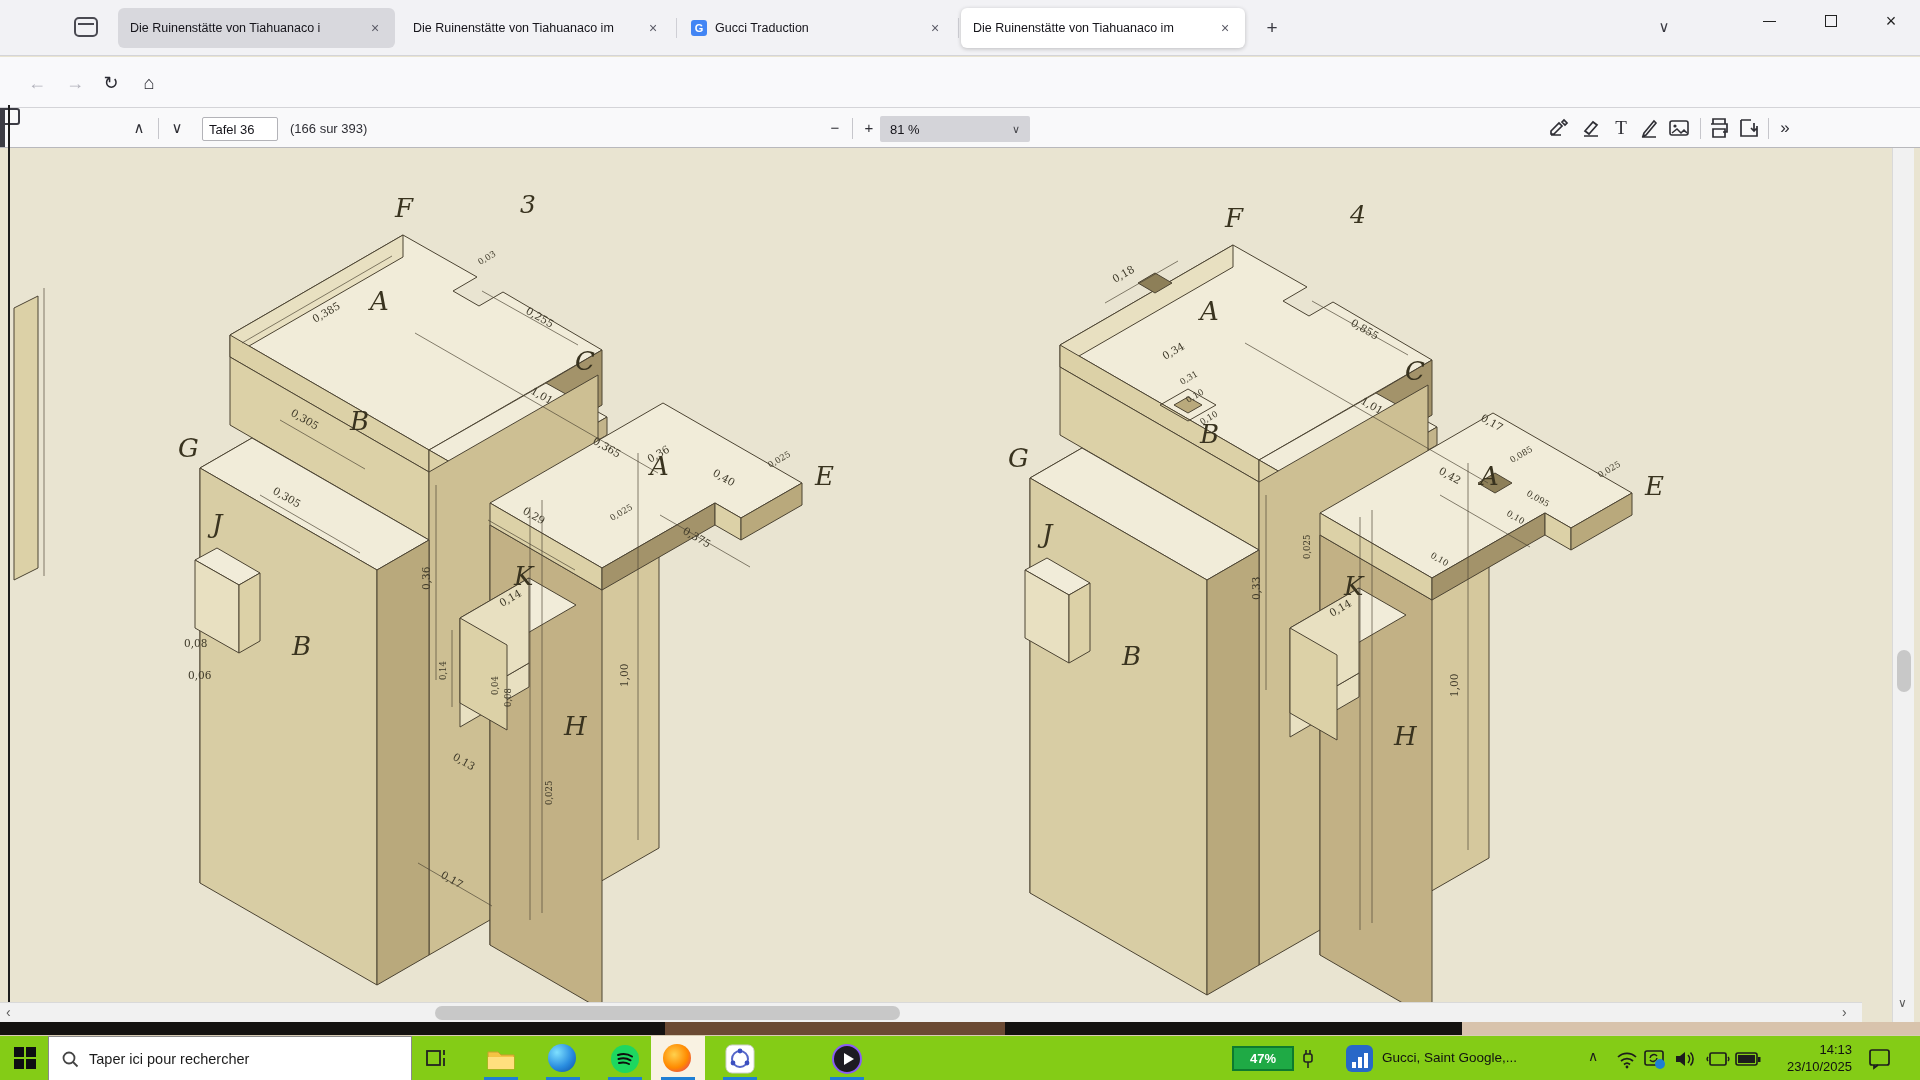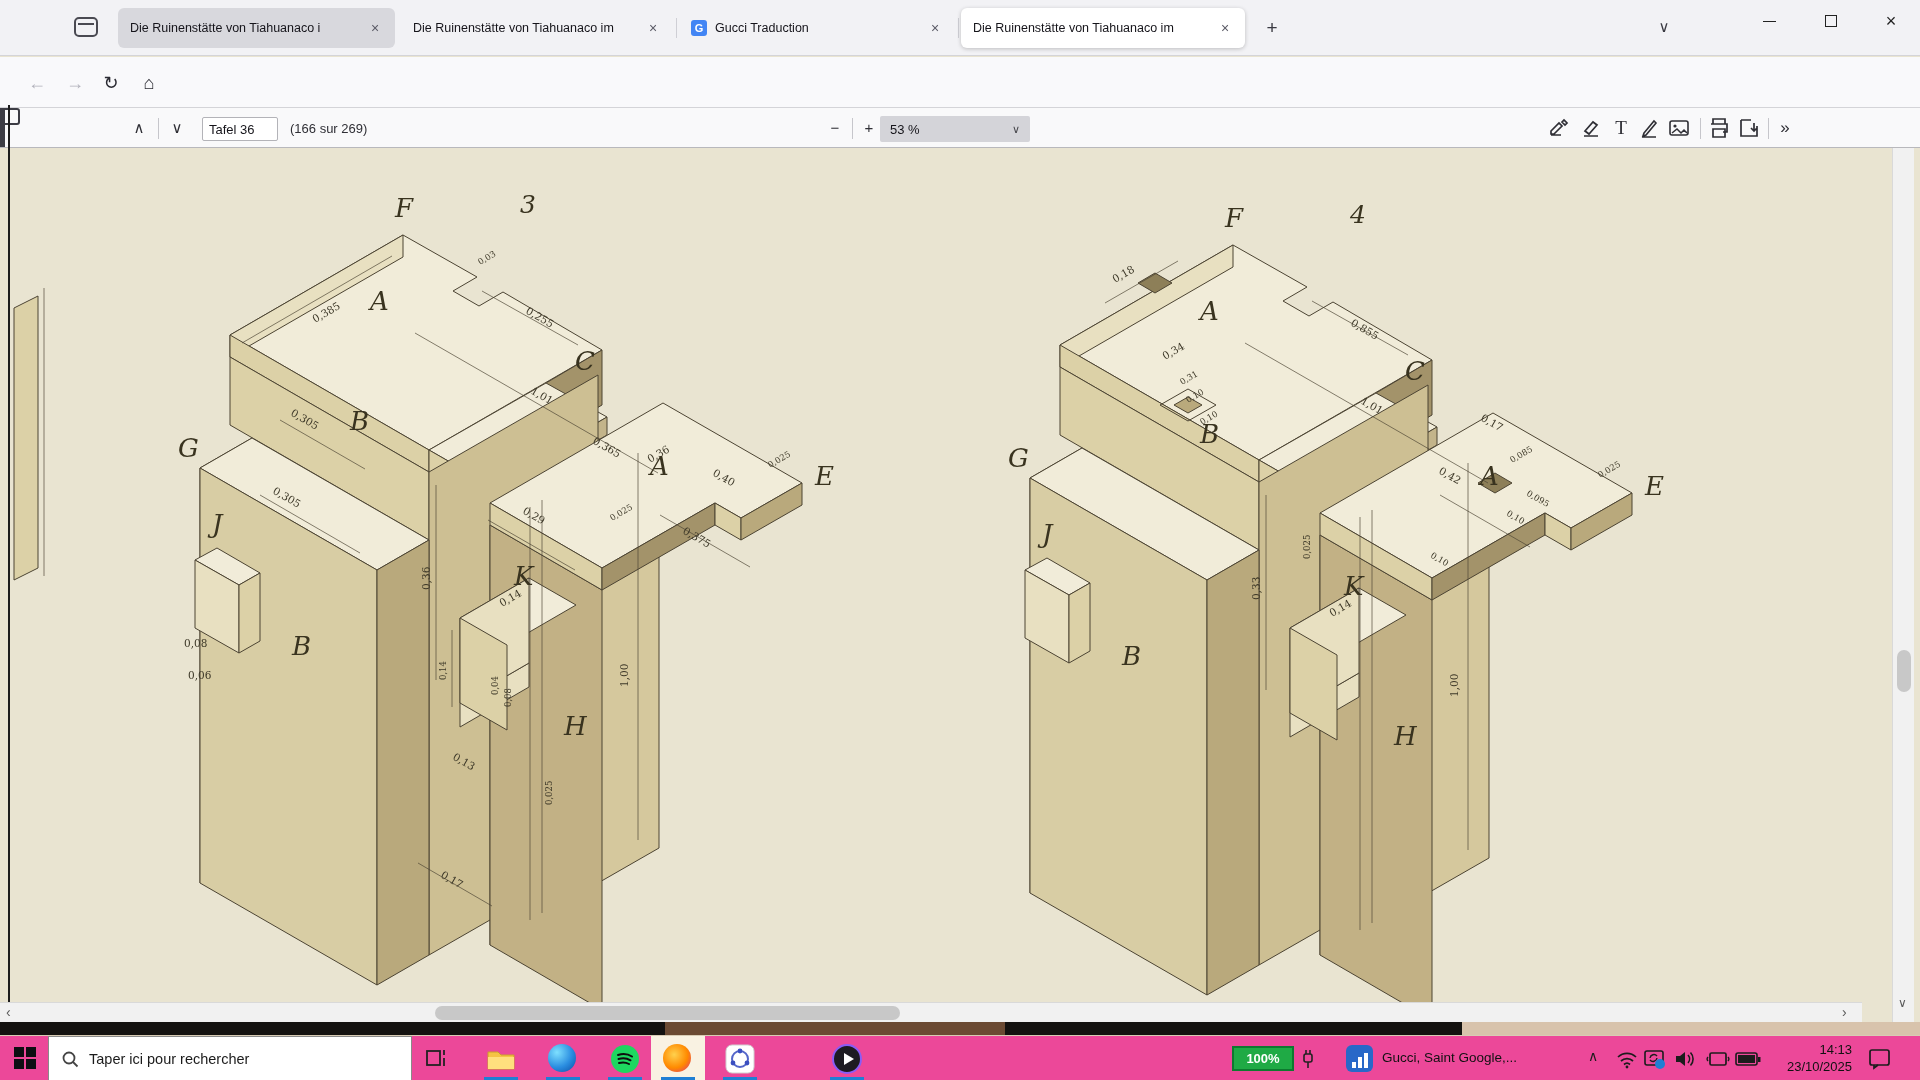--- a/index.html
+++ b/index.html
@@ -73,21 +73,21 @@
   .harrow { position:absolute; top:1px; font-size:14px; color:#5a5a5a; }
   .vscroll { position:absolute; left:1892px; top:148px; width:22px; height:874px; background:#f1f1f1; border-left:1px solid #d9d9d9; }
   .vthumb { position:absolute; left:4px; top:502px; width:14px; height:42px; background:#c8c8c8; border-radius:7px; }
   .varrow { position:absolute; left:5px; top:848px; font-size:12px; color:#5a5a5a; }
   .winborder { position:absolute; left:8px; top:105px; width:2px; height:930px; background:#1c1c1c; }
 
   
   .edge { position:absolute; left:0; top:1022px; height:13px; }
 
   
-  .taskbar { position:absolute; left:0; top:1035px; width:1920px; height:45px; background:#ec4899; border-top:1px solid #d8ccb4; }
+  .taskbar { position:absolute; left:0; top:1035px; width:1920px; height:45px; background:#84cc16; border-top:1px solid #d8ccb4; }
   .startbtn { position:absolute; left:14px; top:11px; width:24px; height:24px; display:grid; grid-template-columns:10px 10px; grid-template-rows:10px 10px; gap:2px; }
   .startbtn i { background:#0e0e12; }
   .tsearch { position:absolute; left:48px; top:0; width:364px; height:45px; background:#ffffff; border:1px solid #8a8a8a; display:flex; align-items:center; gap:10px; padding:0 12px; }
   .tsearch span { font-size:14.5px; color:#1b1b1b; }
   .taskview { position:absolute; left:424px; top:10px; width:26px; height:24px; }
   .appico { position:absolute; top:8px; width:30px; height:30px; }
   .underline { position:absolute; top:41px; height:3.5px; width:34px; background:#1f7fd4; }
   .fxhl { position:absolute; left:651px; top:0; width:54px; height:45px; background:#f9f2e2; }
   .circleico { width:28px; height:28px; border-radius:50%; }
   .batteryw { position:absolute; left:1232px; top:10px; width:62px; height:25px; background:#1faa45; border:2px solid #0d7a2f; color:#fff; font-size:13px; font-weight:bold; text-align:center; line-height:21px; }
@@ -167,27 +167,27 @@
         <i></i>
       </div>
   </div>
 
   <div class="pdfbar">
     <div class="sidebtn"></div>
     <div class="pico" style="left:126px">∧</div>
     <div class="vsep" style="left:158px"></div>
     <div class="pico" style="left:164px">∨</div>
     <input class="pageinput" value="Tafel 36" style="">
-    <div class="pagestatus">(166 sur 269)</div>
+    <div class="pagestatus">(166 sur 393)</div>
 
     <div class="pico" style="left:822px">−</div>
     <div class="vsep" style="left:852px"></div>
     <div class="pico" style="left:856px">+</div>
     <div class="zsel">
-      <span class="zv">53 %</span>
+      <span class="zv">81 %</span>
       <span style="font-size:11px;color:#45454a">∨</span>
     </div>
 
     <svg class="pico" style="left:1546px" width="26" height="26">
         <path d="M5 20 L15 20 M5 16 l8-8 3 3-8 8H5z M16 7l2-2 3 3-2 2z" fill="none" stroke="#2f2f35" stroke-width="1.7"></path>
       </svg>
     <svg class="pico" style="left:1578px" width="26" height="26">
         <path d="M7 16 l8-9 4 3-8 9z M6 21 h14" fill="none" stroke="#2f2f35" stroke-width="1.7"></path>
       </svg>
     <div class="pico" style="left:1608px; font-family:'Liberation Serif',serif; font-size:19px">T</div>
@@ -426,21 +426,21 @@
       <div class="underline" style="left:723px"></div>
 
     <div class="appico" style="left:832px">
       <svg width="30" height="30">
           <circle cx="15" cy="15" r="14" fill="#1d1b22" stroke="#8a5cf5" stroke-width="2"></circle>
           <polygon points="12,9 22,15 12,21" fill="#fff"></polygon>
         </svg>
     </div>
       <div class="underline" style="left:830px"></div>
 
-    <div class="batteryw">100%</div>
+    <div class="batteryw">47%</div>
     <svg style="position:absolute;left:1300px;top:12px" width="16" height="22">
         <rect x="4" y="6" width="8" height="8" rx="2" fill="none" stroke="#222" stroke-width="1.6"></rect>
         <line x1="6" y1="2" x2="6" y2="6" stroke="#222" stroke-width="1.6"></line>
         <line x1="10" y1="2" x2="10" y2="6" stroke="#222" stroke-width="1.6"></line>
         <line x1="8" y1="14" x2="8" y2="20" stroke="#222" stroke-width="1.6"></line>
       </svg>
 
     <div class="newsico">
         <i style="height:6px"></i>
         <i style="height:11px"></i>

